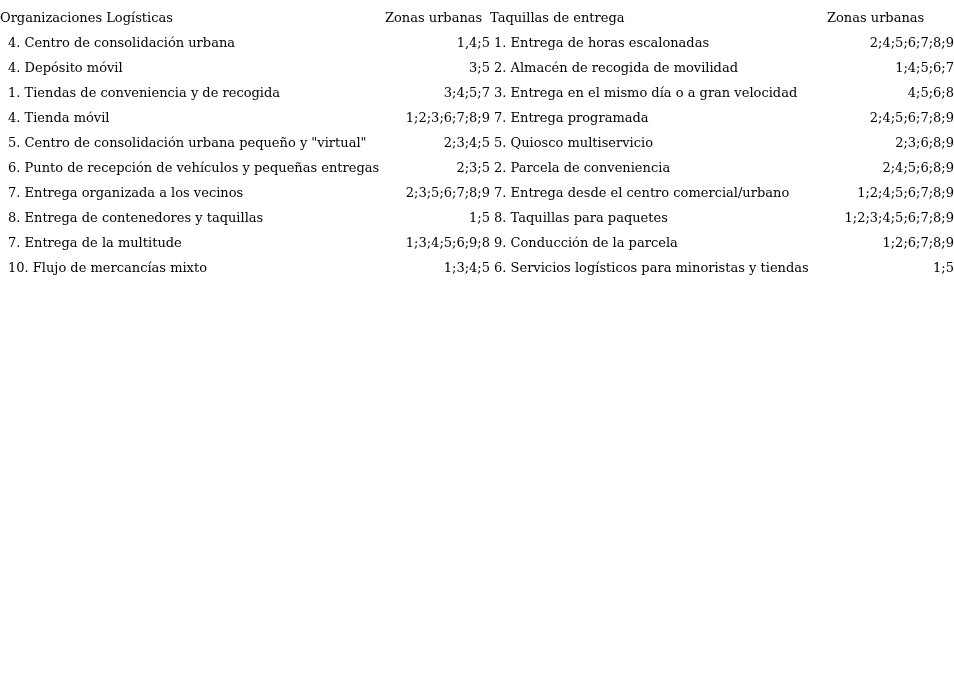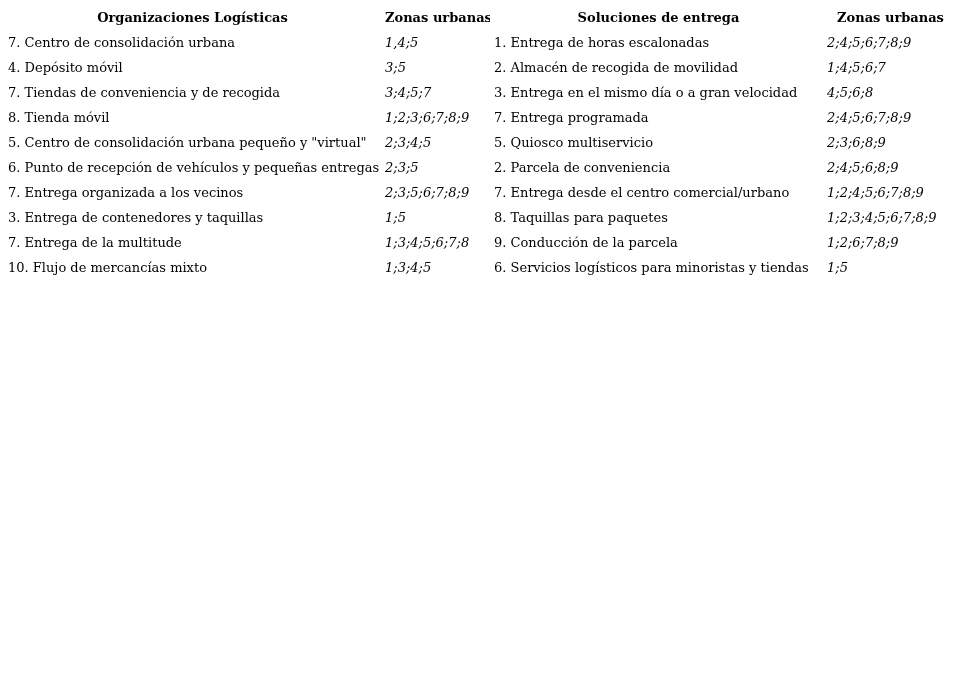--- a/index.html
+++ b/index.html
@@ -29,65 +29,64 @@
     overflow: hidden;
   }
   .cell.name {
     text-align: left;
     padding-left: 8px;
   }
   .cell.name.right-tbl {
     padding-left: 4px;
   }
   .cell.zones {
-    text-align: left;
+    text-align: right;
     padding: 0;
-    font-style: italic;
   }
   .cell.header {
-    font-weight: bold;
-    text-align: center;
+    font-weight: normal;
+    text-align: left;
     padding-left: 0;
   }
 </style>
 </head>
 <body>
 
 <div class="tables-grid">
 
   <div class="t-row">
     <div class="cell header">Organizaciones Logísticas</div>
     <div class="cell header">Zonas urbanas</div>
-    <div class="cell header">Soluciones de entrega</div>
+    <div class="cell header">Taquillas de entrega</div>
     <div class="cell header">Zonas urbanas</div>
   </div>
 
   <div class="t-row">
-    <div class="cell name">7. Centro de consolidación urbana</div>
+    <div class="cell name">4. Centro de consolidación urbana</div>
     <div class="cell zones">1,4;5</div>
     <div class="cell name right-tbl">1. Entrega de horas escalonadas</div>
     <div class="cell zones">2;4;5;6;7;8;9</div>
   </div>
 
   <div class="t-row">
     <div class="cell name">4. Depósito móvil</div>
     <div class="cell zones">3;5</div>
     <div class="cell name right-tbl">2. Almacén de recogida de movilidad</div>
     <div class="cell zones">1;4;5;6;7</div>
   </div>
 
   <div class="t-row">
-    <div class="cell name">7. Tiendas de conveniencia y de recogida</div>
+    <div class="cell name">1. Tiendas de conveniencia y de recogida</div>
     <div class="cell zones">3;4;5;7</div>
     <div class="cell name right-tbl">3. Entrega en el mismo día o a gran velocidad</div>
     <div class="cell zones">4;5;6;8</div>
   </div>
 
   <div class="t-row">
-    <div class="cell name">8. Tienda móvil</div>
+    <div class="cell name">4. Tienda móvil</div>
     <div class="cell zones">1;2;3;6;7;8;9</div>
     <div class="cell name right-tbl">7. Entrega programada</div>
     <div class="cell zones">2;4;5;6;7;8;9</div>
   </div>
 
   <div class="t-row">
     <div class="cell name">5. Centro de consolidación urbana pequeño y "virtual"</div>
     <div class="cell zones">2;3;4;5</div>
     <div class="cell name right-tbl">5. Quiosco multiservicio</div>
     <div class="cell zones">2;3;6;8;9</div>
@@ -101,29 +100,29 @@
   </div>
 
   <div class="t-row">
     <div class="cell name">7. Entrega organizada a los vecinos</div>
     <div class="cell zones">2;3;5;6;7;8;9</div>
     <div class="cell name right-tbl">7. Entrega desde el centro comercial/urbano</div>
     <div class="cell zones">1;2;4;5;6;7;8;9</div>
   </div>
 
   <div class="t-row">
-    <div class="cell name">3. Entrega de contenedores y taquillas</div>
+    <div class="cell name">8. Entrega de contenedores y taquillas</div>
     <div class="cell zones">1;5</div>
     <div class="cell name right-tbl">8. Taquillas para paquetes</div>
     <div class="cell zones">1;2;3;4;5;6;7;8;9</div>
   </div>
 
   <div class="t-row">
     <div class="cell name">7. Entrega de la multitude</div>
-    <div class="cell zones">1;3;4;5;6;7;8</div>
+    <div class="cell zones">1;3;4;5;6;9;8</div>
     <div class="cell name right-tbl">9. Conducción de la parcela</div>
     <div class="cell zones">1;2;6;7;8;9</div>
   </div>
 
   <div class="t-row">
     <div class="cell name">10. Flujo de mercancías mixto</div>
     <div class="cell zones">1;3;4;5</div>
     <div class="cell name right-tbl">6. Servicios logísticos para minoristas y tiendas</div>
     <div class="cell zones">1;5</div>
   </div>

